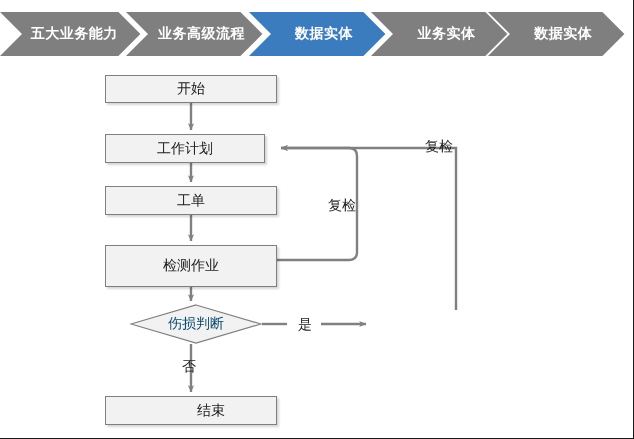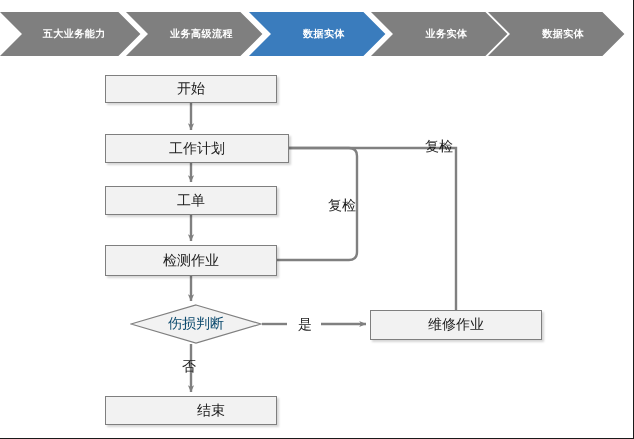--- a/index.html
+++ b/index.html
@@ -36,21 +36,21 @@
     height: 44px;
     display: flex;
     align-items: center;
     justify-content: center;
     box-sizing: border-box;
   }
   .chev .chev-label {
     position: relative;
     z-index: 2;
     color: #ffffff;
-    font-size: 10px;
+    font-size: 14px;
     font-weight: bold;
     letter-spacing: 0.5px;
     white-space: nowrap;
   }
   .chev-shape {
     position: absolute;
     left: 0;
     top: 0;
     width: 100%;
     height: 100%;
@@ -173,37 +173,34 @@
         <line x1="306" y1="324" x2="351" y2="324" marker-end="url(#arr)"></line>
 
         <path d="M262,260 L334,260 Q342,260 342,252 L342,156 Q342,148 334,148 L266,148" marker-end="url(#arr)"></path>
 
         <path d="M441,310 L441,148 L266,148" marker-end="url(#arr)"></path>
       </g>
     </svg>
   <div class="node" style="left: 90px; top: 75px; width: 172px; height: 28px; background: rgb(242, 242, 242); border-color: rgb(127, 127, 127);">
         <span>开始</span>
       </div>
-      <div class="node" style="left: 90px; top: 134px; width: 184px; height: 29px; background: rgb(242, 242, 242); border-color: rgb(127, 127, 127);">
+      <div class="node" style="left: 90px; top: 134px; width: 160px; height: 29px; background: rgb(242, 242, 242); border-color: rgb(127, 127, 127);">
         <span>工作计划</span>
       </div>
       <div class="node" style="left: 90px; top: 186px; width: 172px; height: 29px; background: rgb(242, 242, 242); border-color: rgb(127, 127, 127);">
         <span>工单</span>
       </div>
-      <div class="node" style="left: 90px; top: 245px; width: 172px; height: 31px; background: rgb(242, 242, 242); border-color: rgb(127, 127, 127);">
+      <div class="node" style="left: 90px; top: 245px; width: 172px; height: 42px; background: rgb(242, 242, 242); border-color: rgb(127, 127, 127);">
         <span>检测作业</span>
       </div>
       <div class="diamond-wrap" style="left: 115px; top: 304px; width: 132px; height: 40px;">
         <svg class="diamond-svg" width="132" height="40" viewBox="0 0 132 40">
           <polygon points="66,1 131,20 66,39 1,20" fill="#f2f2f2" stroke="#7f7f7f" stroke-width="1.2"></polygon>
         </svg>
         <span class="diamond-label">伤损判断</span>
-      </div>
-      <div class="node" style="left: 355px; top: 310px; width: 172px; height: 30px; background: rgb(242, 242, 242); border-color: rgb(127, 127, 127);">
-        <span>维修作业</span>
       </div>
       <div class="node" style="left: 90px; top: 396px; width: 172px; height: 29px; background: rgb(242, 242, 242); border-color: rgb(127, 127, 127); padding-left: 40px;">
         <span>结束</span>
       </div>
       <div class="edge-label" style="left: 313px; top: 197px;">复检</div>
       <div class="edge-label" style="left: 410px; top: 138px;">复检</div>
       <div class="edge-label" style="left: 283px; top: 316px;">是</div>
       <div class="edge-label" style="left: 167px; top: 358px;">否</div>
     </div>
 

